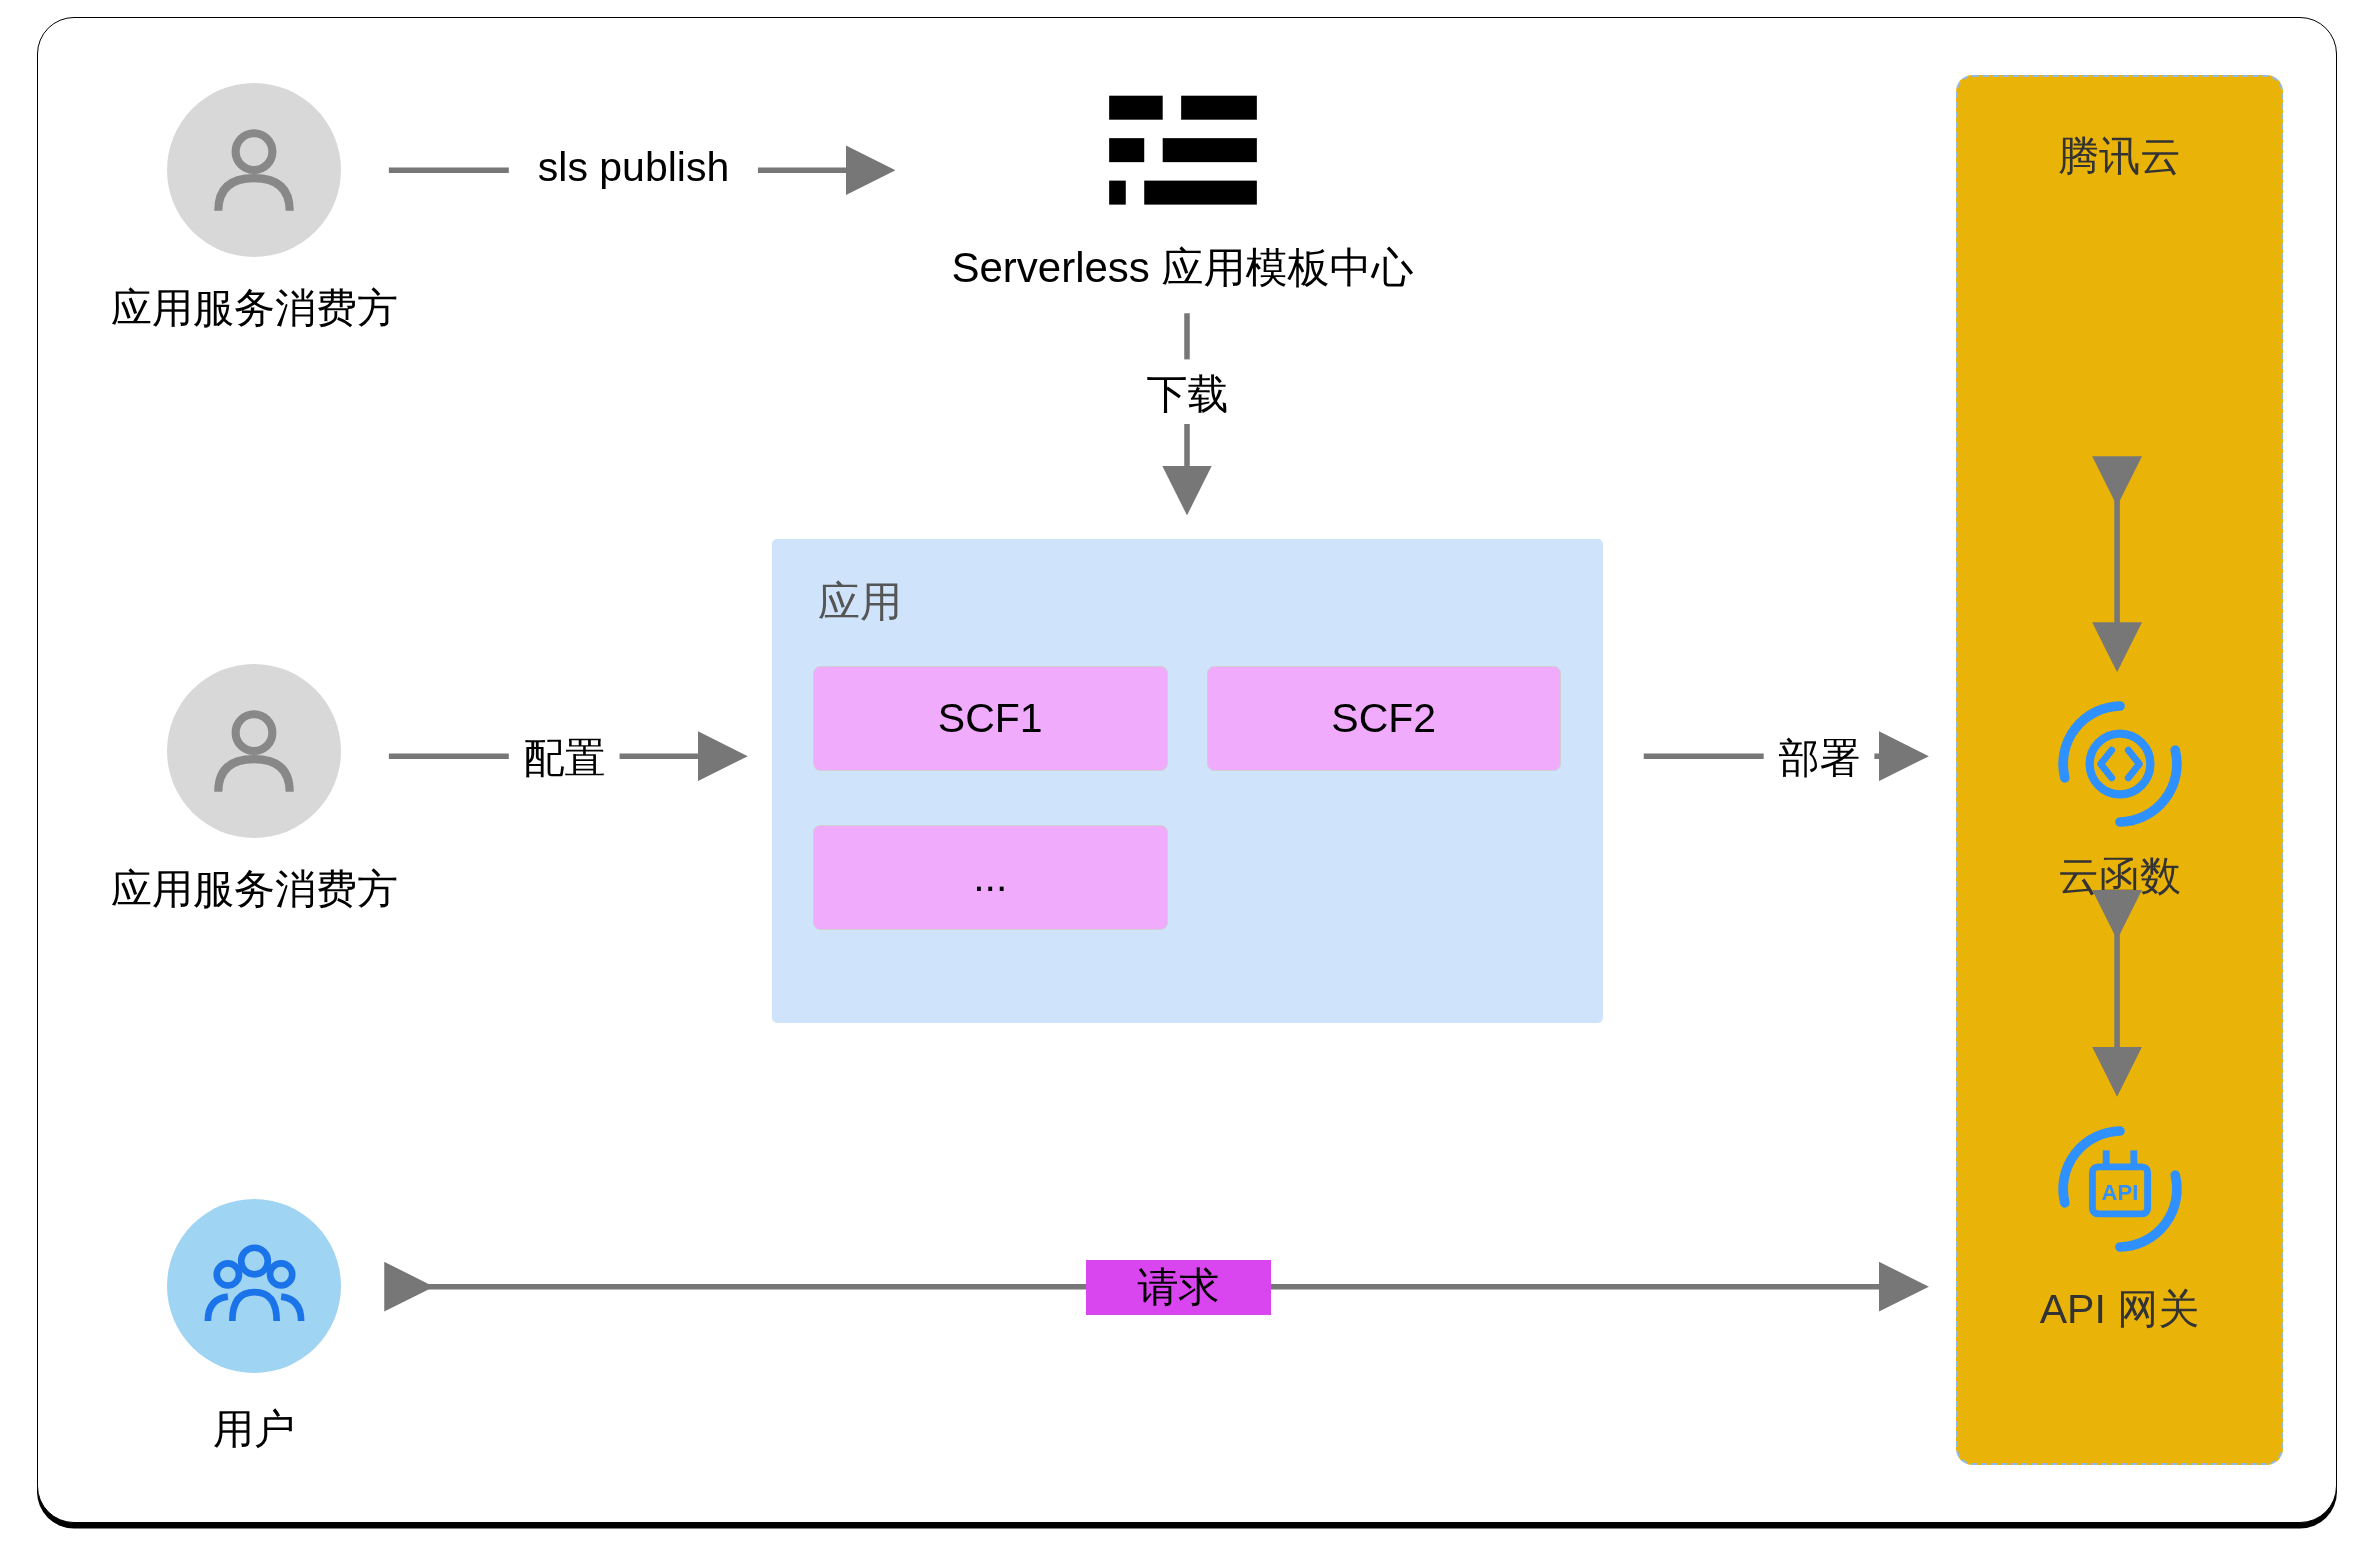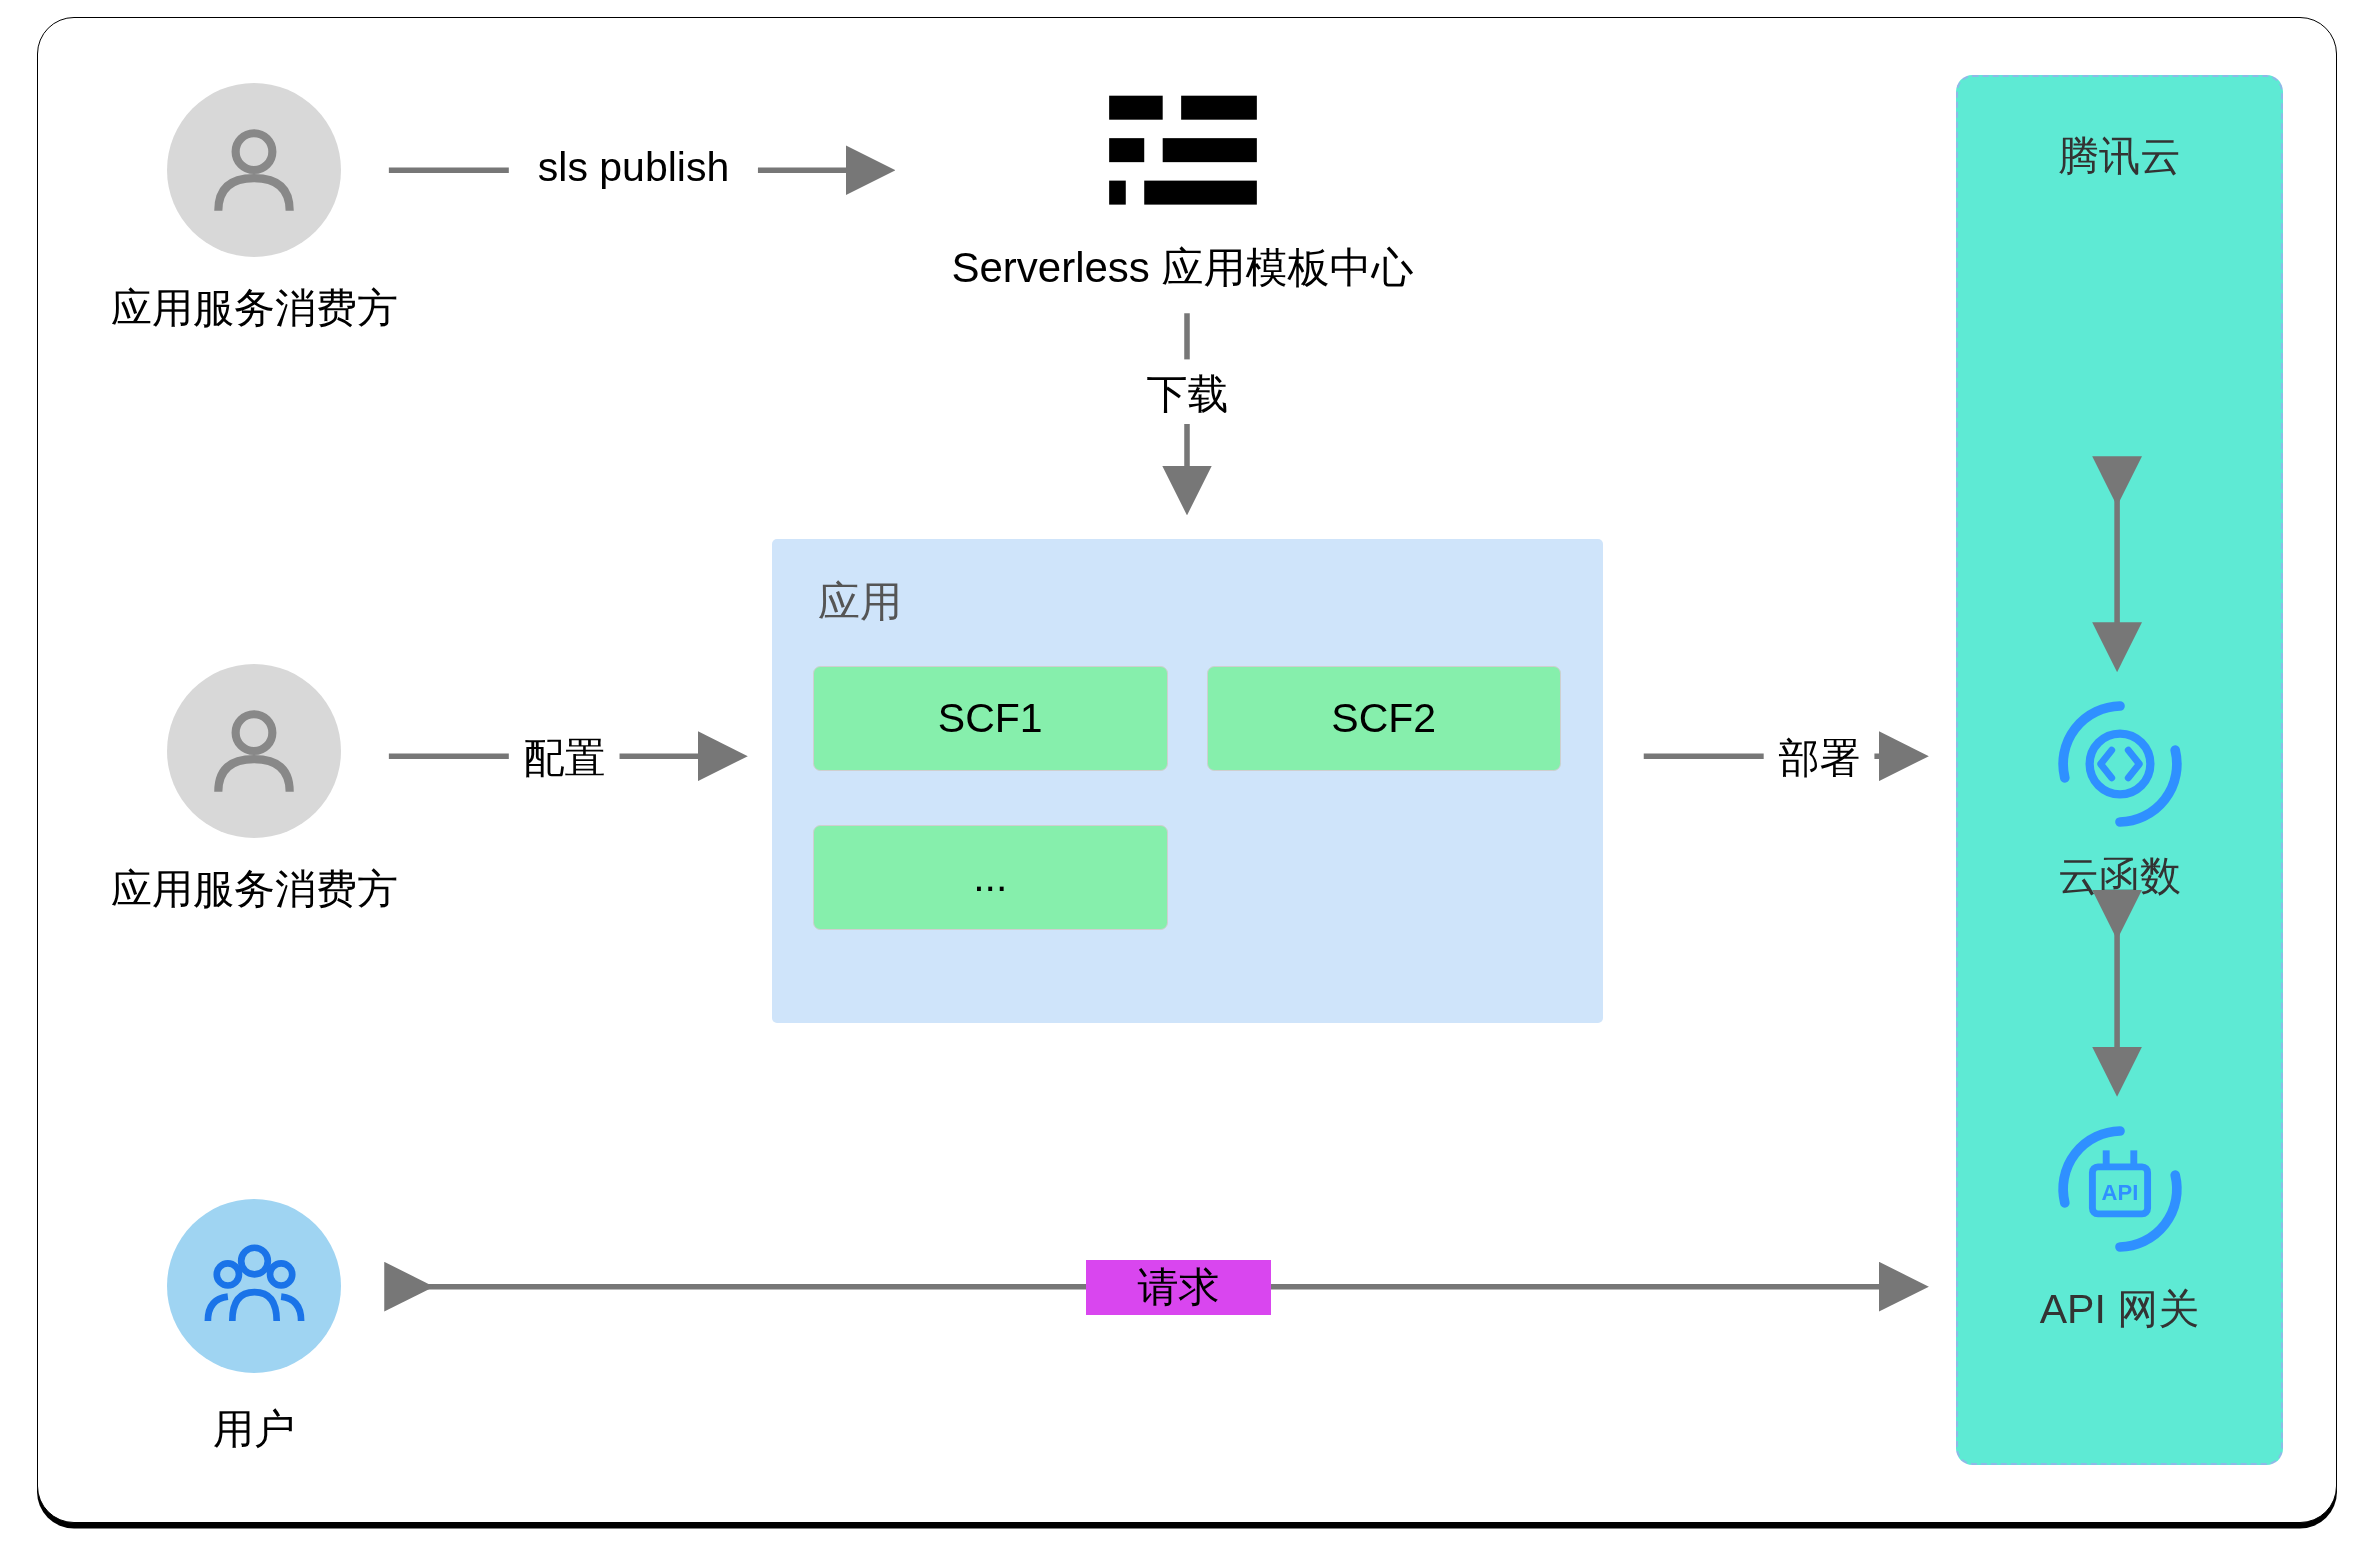--- a/index.html
+++ b/index.html
@@ -60,36 +60,36 @@
   .app-grid {
     position:absolute;
     left: 41px; top: 127px;
     display:grid;
     grid-template-columns: 1fr 1fr;
     grid-template-rows: 1fr 1fr;
     gap: 54px 39px;
     width: 748px;
   }
   .app-cell {
-    background:#86efac;
+    background:#f0abfc;
     border:1.8px solid #cfcfcf;
     border-radius:7.4px;
     height:103px;
     display:flex; align-items:center; justify-content:center;
     font-size:41px;
     color:#000;
   }
 
   
   .cloud-panel {
     width: 323px;
     height: 1386px;
     border: 2.8px dashed #8fb9e8;
     border-radius: 16.6px;
-    background: #5eead4;
+    background: #eab308;
   }
   .cloud-title {
     position:absolute;
     top: 52px; left:0; width:100%;
     text-align:center; font-size:41px; color:#333;
   }
   .svc {
     position:absolute; left:0; width:100%;
     display:flex; flex-direction:column; align-items:center;
   }

